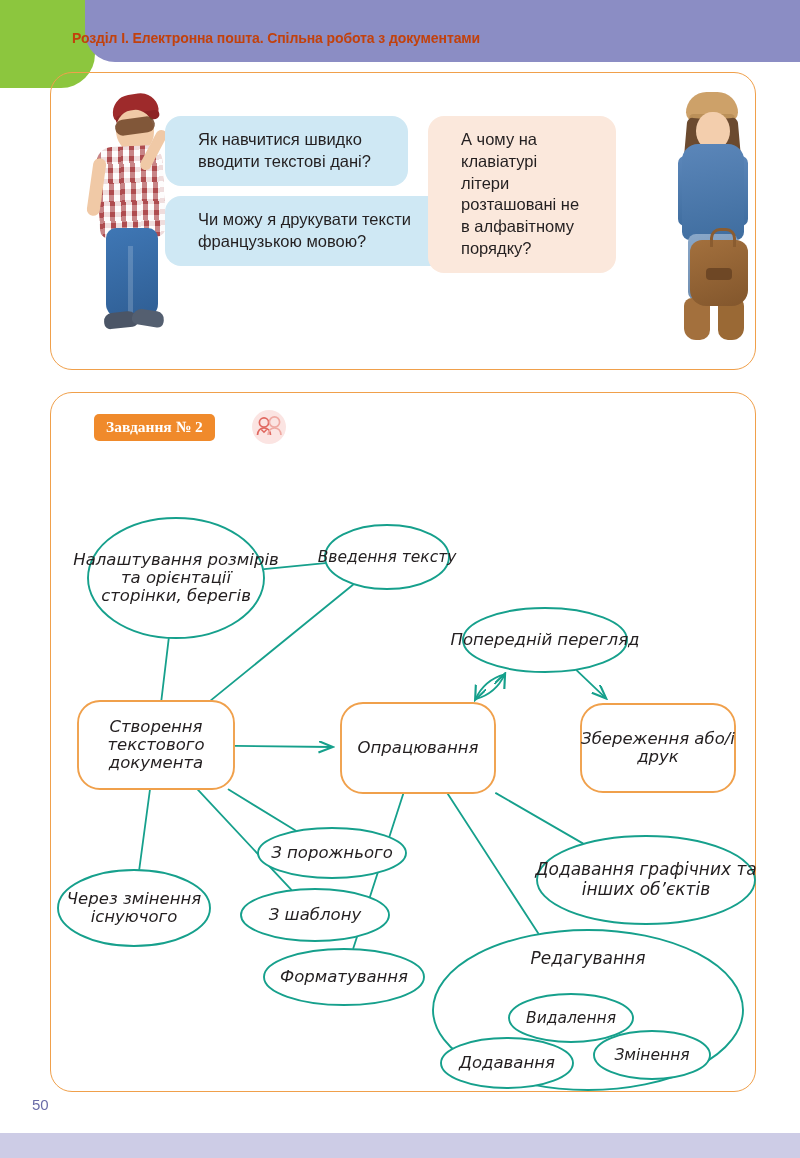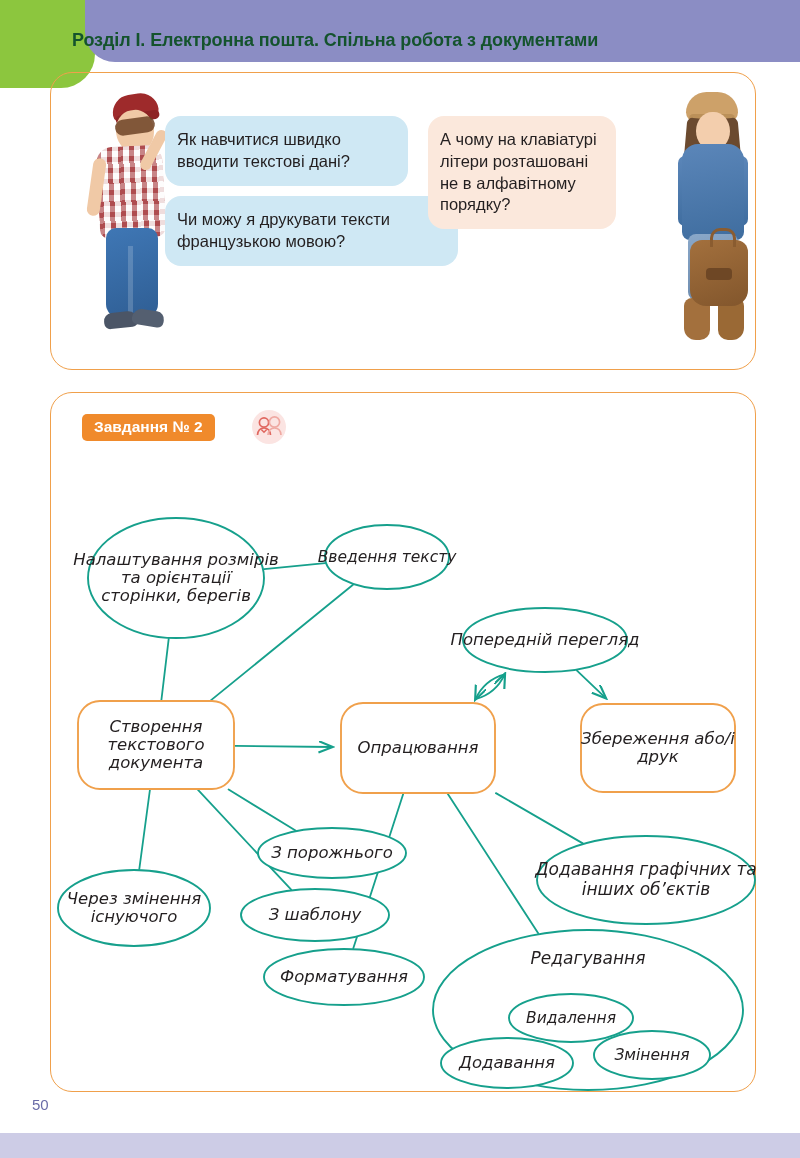--- a/index.html
+++ b/index.html
@@ -24,22 +24,22 @@
   .header-bar {
     position: absolute;
     left: 85px; top: 0;
     width: 715px; height: 62px;
     background: #8b8dc4;
     border-bottom-left-radius: 30px;
   }
   .header-title {
     position: absolute;
     left: 72px; top: 30px;
-    color: #14532d;
-    font-size: 18px;
+    color: #c2410c;
+    font-size: 14px;
     font-weight: bold;
     letter-spacing: -0.1px;
     white-space: nowrap;
   }
 
   
   .panel {
     position: absolute;
     border: 1.6px solid #f0a04b;
     border-radius: 22px;
@@ -117,43 +117,44 @@
            background:#6e4725; border-radius:4px;}
   .g-boot1 { position:absolute; left:24px; top:210px; width:26px; height:42px;
            background:#a3703d; border-radius:8px 8px 10px 12px; }
   .g-boot2 { position:absolute; left:58px; top:210px; width:26px; height:42px;
            background:#9a6935; border-radius:8px 8px 12px 10px; }
 
   
   .bubble {
     position: absolute;
     border-radius: 16px;
-    padding: 13px 12px;
+    padding: 13px 33px;
     box-sizing: border-box;
     font-size: 16.5px;
     line-height: 1.32;
     color: #231f20;
   }
   .bubble-blue { background: #cfe8f4; }
   .bubble-peach { background: #fbe8dc; }
   .bubble-q1 { left: 165px; top: 116px; width: 243px; }
   .bubble-q2 { left: 165px; top: 196px; width: 293px; }
   .bubble-q3 { left: 428px; top: 116px; width: 188px; }
 
   
   .task-badge {
     position: absolute;
-    left: 82px; top: 414px;
+    left: 94px; top: 414px;
     background: #f08a2b;
     color: #ffffff;
     font-size: 15.5px;
     font-weight: bold;
     border-radius: 5px;
     padding: 4px 12px 5px 12px;
     white-space: nowrap;
+    font-family: Liberation Serif, serif;
   }
   .pair-icon {
     position: absolute;
     left: 252px; top: 410px;
     width: 34px; height: 34px;
     border-radius: 50%;
     background: #fbe4e2;
   }
   .task-text {
     position: absolute;

